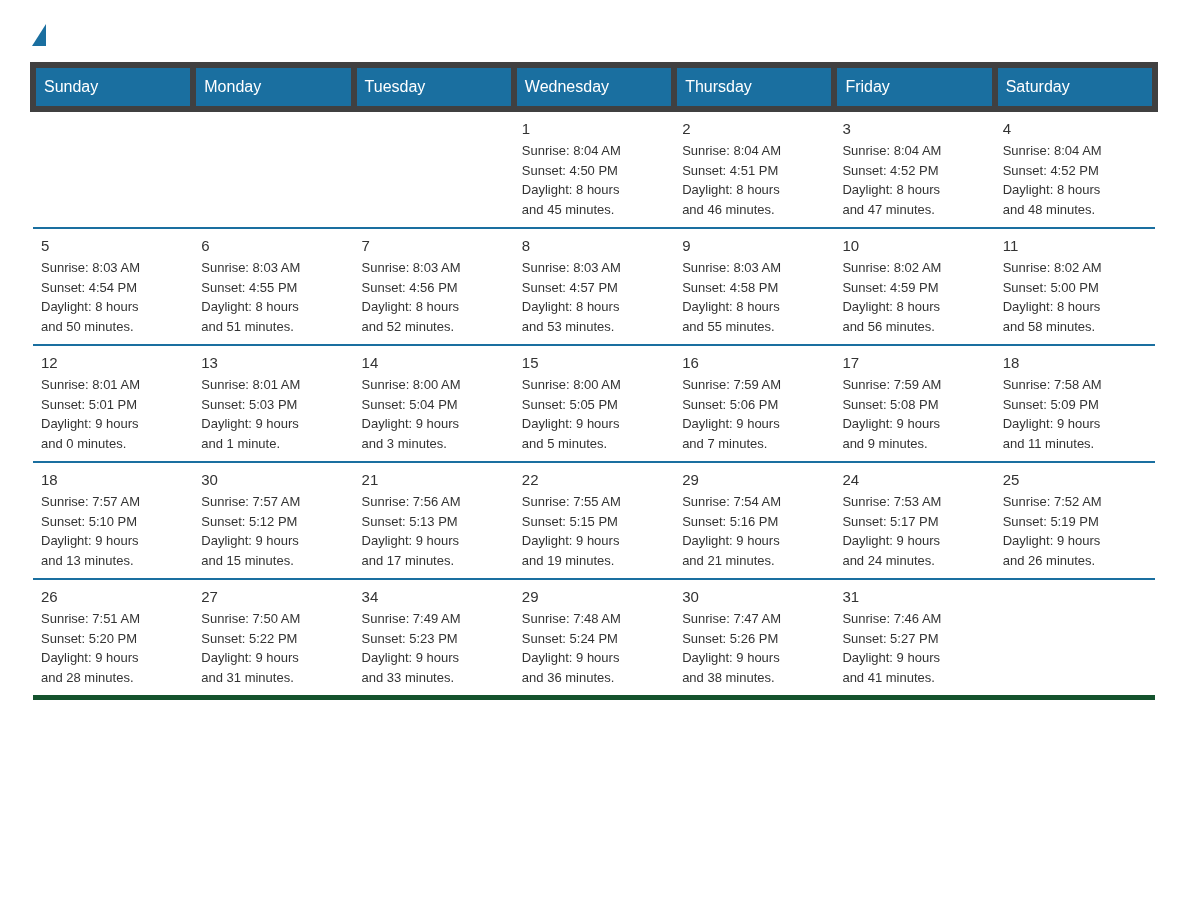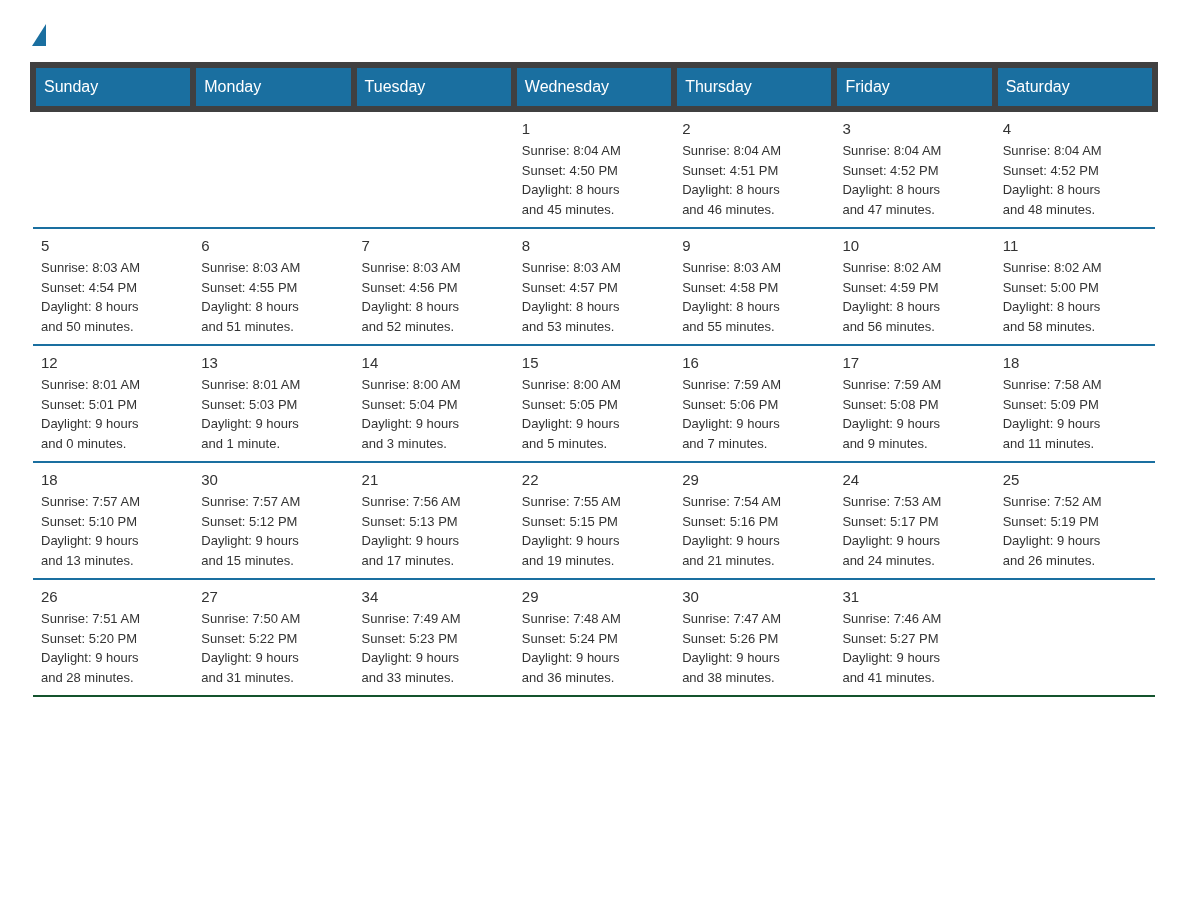--- a/index.html
+++ b/index.html
@@ -95,21 +95,21 @@
       font-size: 15px;
       font-weight: normal;
       margin-bottom: 4px;
       display: block;
     }
     .day-info {
       font-size: 13px;
       line-height: 1.5;
     }
     .calendar tbody tr:last-child td {
-      border-bottom: 2px solid #14532d;
+      border-bottom: 5px solid #14532d;
     }
   </style>
 </head>
 <body>
 
 <div class="header">
   <div class="logo">
     <div class="logo-top">
       <span class="logo-general"></span>
       <div class="logo-triangle"></div>

